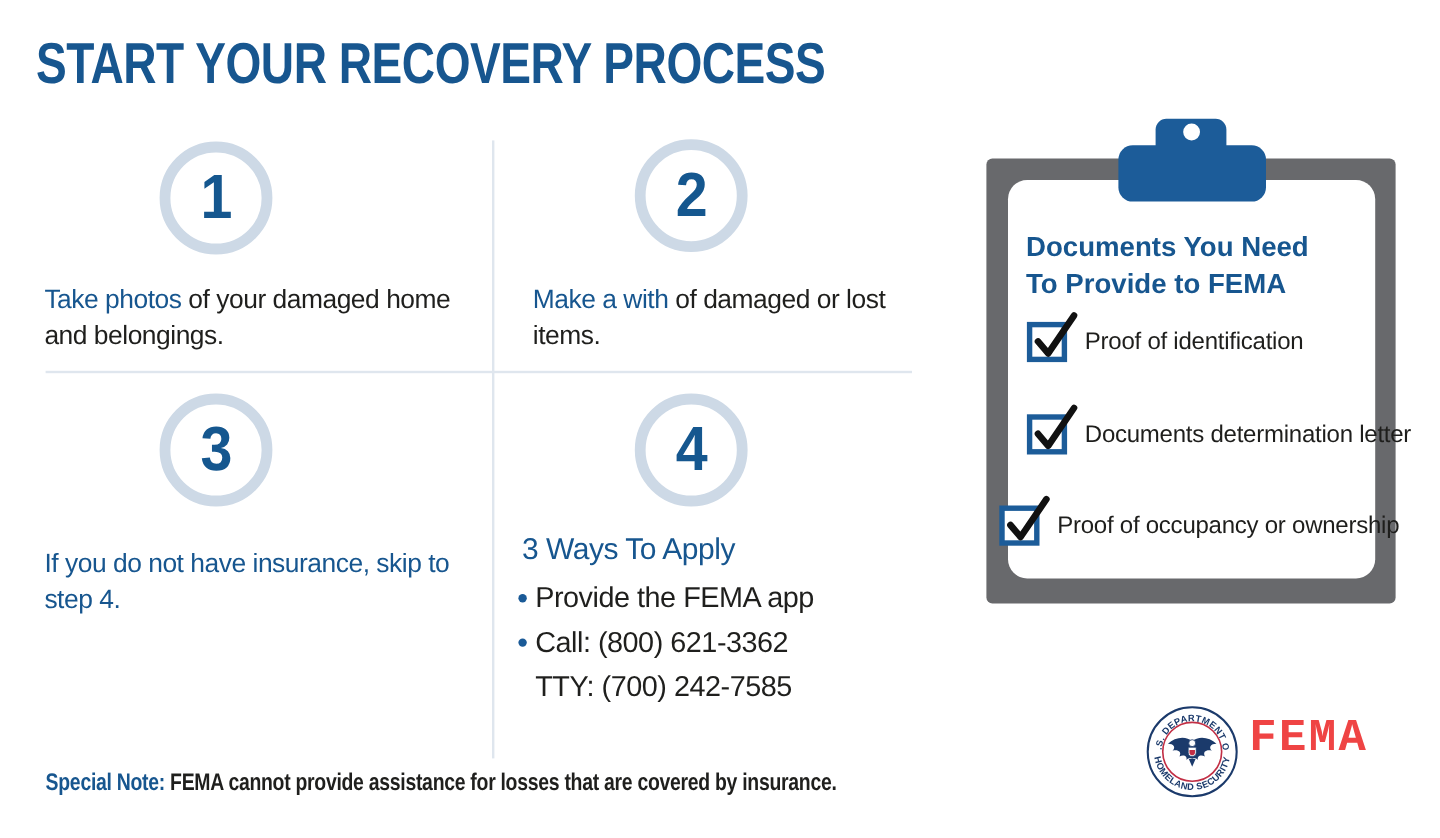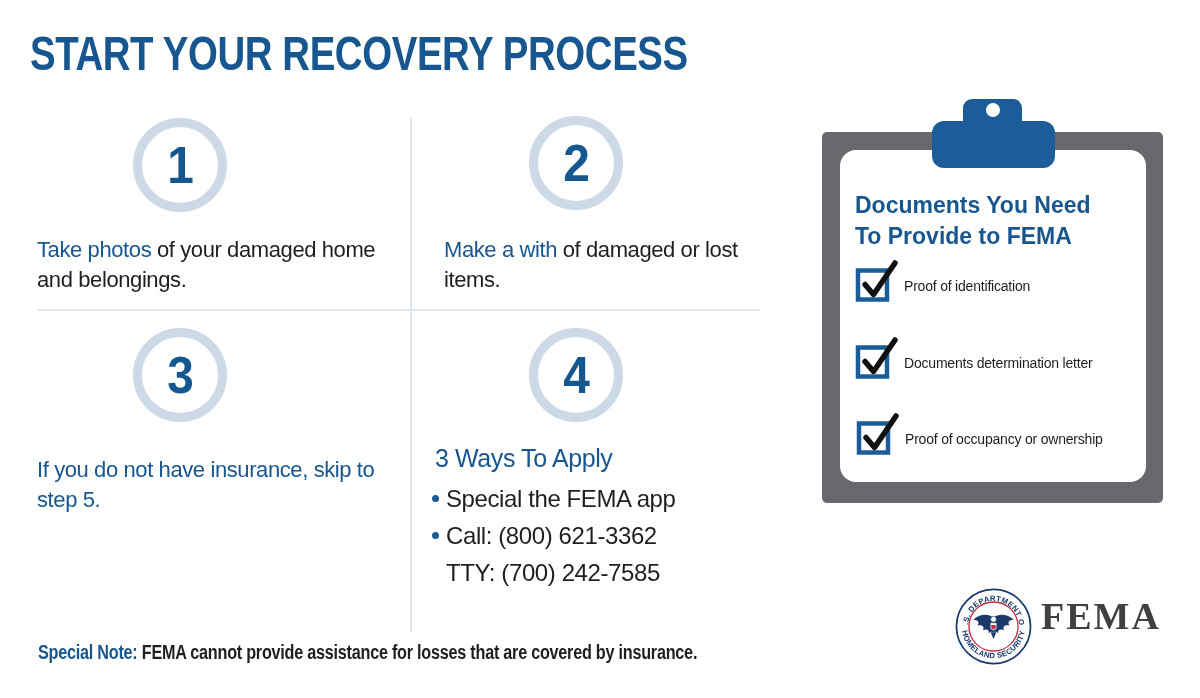--- a/index.html
+++ b/index.html
@@ -78,48 +78,48 @@
   .clip-bar  { left: 932px; top: 121px; width: 123px; height: 47px; background: #1c5c99; border-radius: 12px; }
   .clip-hole { left: 986px; top: 103px; width: 14px;  height: 14px; background: #ffffff; border-radius: 50%; }
   .clip-title {
     left: 855px; top: 190px; width: 252px;
     font-size: 23px; font-weight: bold; line-height: 31px;
     color: #17568f;
   }
   .check-item { display: flex; align-items: center; }
   .check-item .cb { flex: 0 0 auto; }
   .check-item span {
-    font-size: 14px; color: #1e1e1c;
+    font-size: 20px; color: #1e1e1c;
     margin-left: 4px; white-space: nowrap;
     position: relative; top: 5px;
     letter-spacing: -0.2px;
   }
   .ci-1 { left: 855px; top: 258px; }
   .ci-2 { left: 855px; top: 335px; }
-  .ci-3 { left: 856px; top: 411px; }
+  .ci-3 { left: 832px; top: 411px; }
 
   
   .special-note {
     left: 38px; top: 641px;
     font-size: 20px; font-weight: bold;
     letter-spacing: -0.3px;
     transform: scaleX(0.81);
     transform-origin: left top;
     white-space: nowrap;
     color: #1f1f1d;
   }
 
   
   .seal { left: 955px; top: 588px; }
   .wordmark {
     left: 1041px; top: 594px;
-    font-family: Liberation Serif, serif;
+    font-family: Liberation Mono, monospace;
     font-size: 38px; font-weight: bold;
     letter-spacing: 2px;
-    color: #404040;
+    color: #ef4444;
   }
 </style>
 </head>
 <body>
 
 <div class="abs main-title">START YOUR RECOVERY PROCESS</div>
 
 <div class="abs divider-v"></div>
 <div class="abs divider-h"></div>
 
@@ -134,31 +134,31 @@
   <span>2</span>
 </div>
 <p class="abs desc" style="left:444px; top:235px; width:300px;">
   <span class="blue">Make a with </span><span>of damaged or lost items.</span>
 </p>
 
 <div class="abs num-circle" style="left:133px; top:328px;">
   <span>3</span>
 </div>
 <div class="abs" style="left:37px; top:444px; width:378px;">
-  <p class="desc desc-note">If you do not have insurance, skip to step 5.</p>
+  <p class="desc desc-note">If you do not have insurance, skip to step 4.</p>
 </div>
 
 <div class="abs num-circle" style="left:529px; top:328px;">
   <span>4</span>
 </div>
 <div class="abs" style="left:432px; top:444px; width:350px;">
   <div class="apply-head">3 Ways To Apply</div>
   <div class="way">
     <span class="dot"></span>
-    <span>Special the FEMA app</span>
+    <span>Provide the FEMA app</span>
   </div>
   <div class="way">
     <span class="dot"></span>
     <span>Call: (800) 621-3362</span>
   </div>
   <div class="way tty">
     <span>TTY: (700) 242-7585</span>
   </div>
 </div>
 

